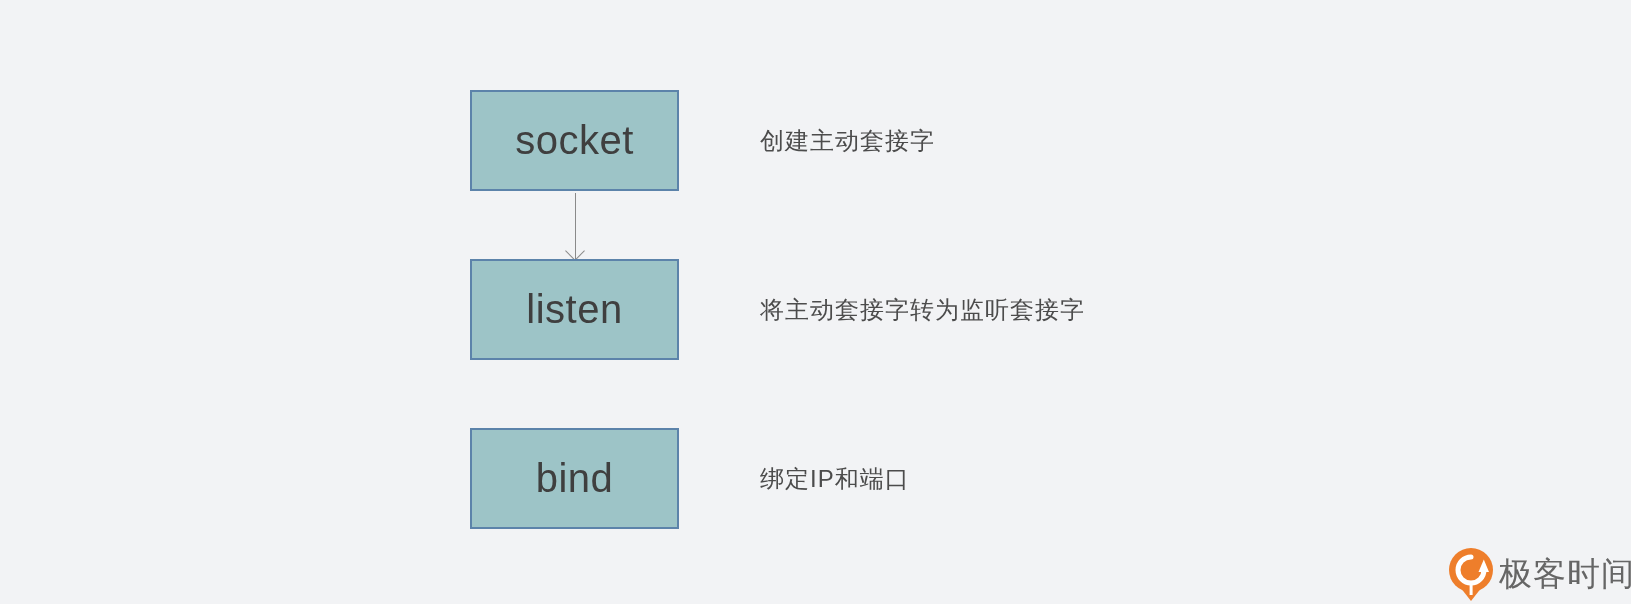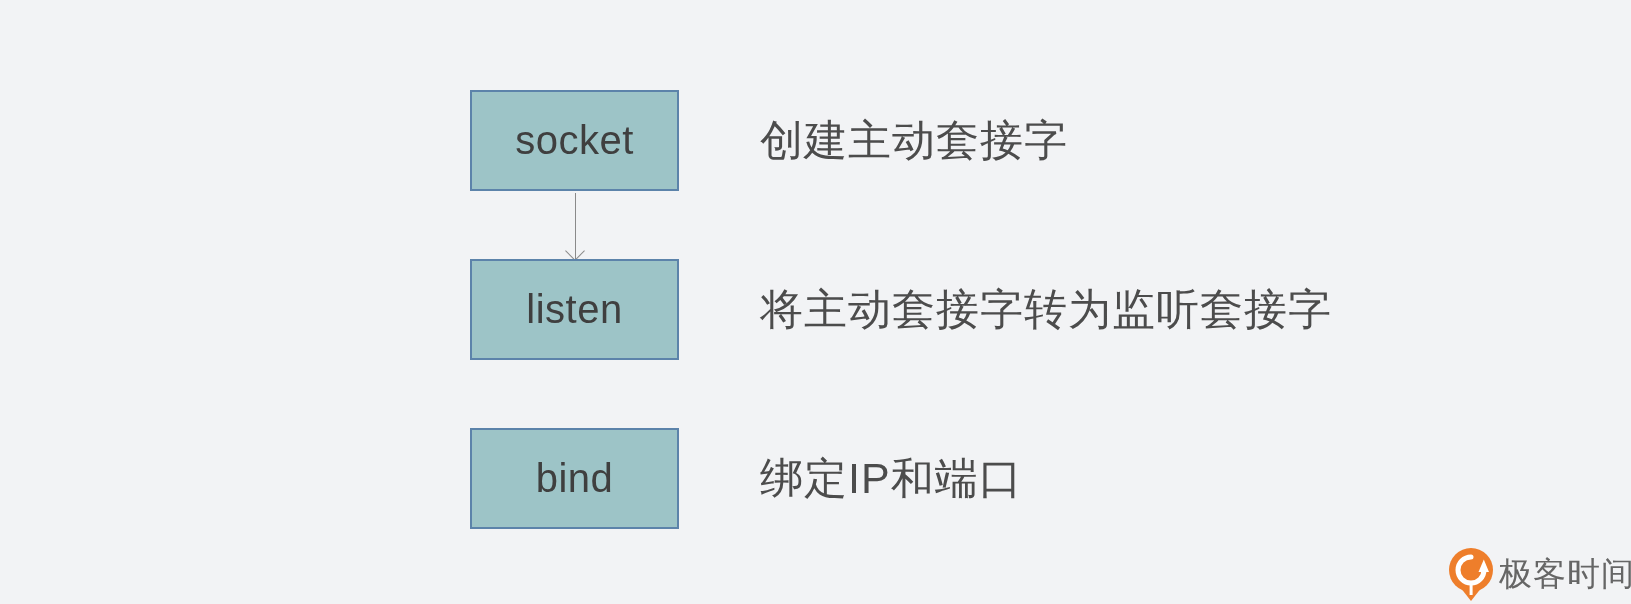--- a/index.html
+++ b/index.html
@@ -66,21 +66,21 @@
     width: 13px;
     height: 13px;
     border-right: 1.5px solid var(--arrow-color);
     border-bottom: 1.5px solid var(--arrow-color);
     transform: rotate(45deg);
     transform-origin: center;
   }
   .step:last-child .arrow { display: none; }
   .desc {
     margin-left: 81px;
-    font-size: 43px;
+    font-size: 24px;
     color: var(--desc-text);
     white-space: nowrap;
     letter-spacing: 1px;
   }
   .logo {
     position: absolute;
     left: 1446px;
     top: 546px;
     display: flex;
     align-items: center;

